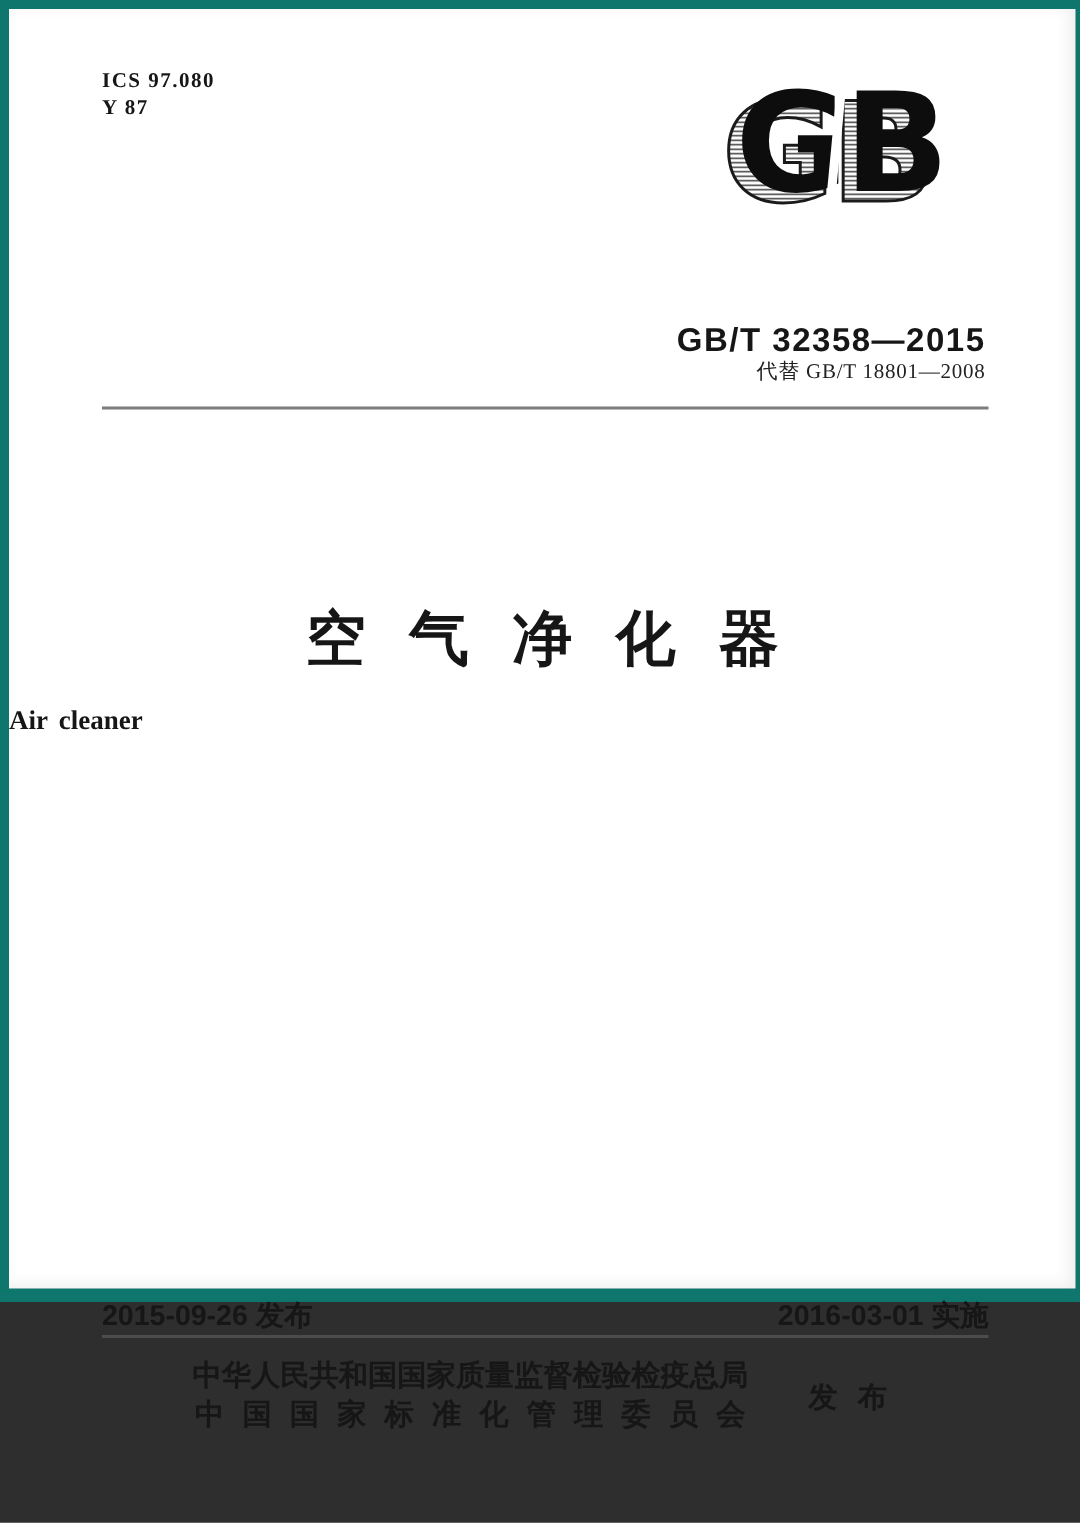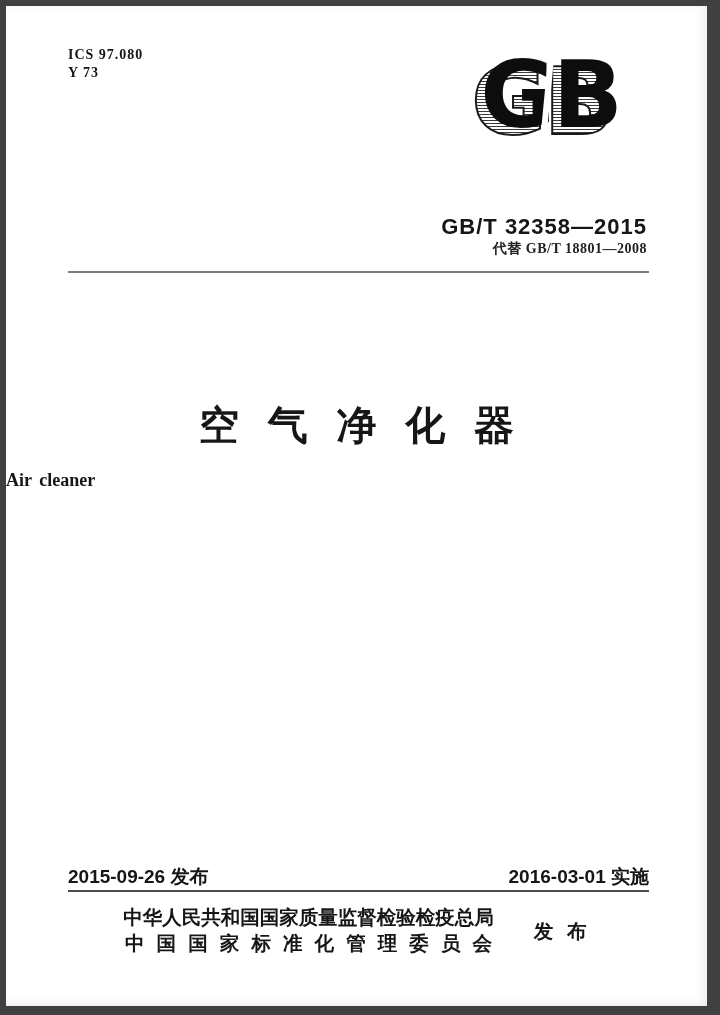--- a/index.html
+++ b/index.html
@@ -6,24 +6,24 @@
     margin: 0;
     padding: 0;
     background: #2e2e2e;
     width: 720px;
     height: 1015px;
     overflow: hidden;
     font-family: "Liberation Serif", serif;
   }
   .frame {
     width: 720px;
-    height: 1015px;
-    background: #404040;
+    height: 868px;
+    background: #0f766e;
     box-sizing: border-box;
-    padding: 6px 13px 9px 6px;
+    padding: 6px 3px 9px 6px;
   }
   .page {
     position: relative;
     width: 100%;
     height: 100%;
     background: #ffffff;
     box-shadow: inset -4px -2px 10px rgba(0,0,0,0.07);
     color: #161616;
   }
 
@@ -76,21 +76,20 @@
     font-size: 22px;
     letter-spacing: 1px;
     line-height: 26px;
   }
   .std-num .replaces {
     font-family: "Liberation Serif", serif;
     font-size: 14px;
     letter-spacing: 0.5px;
     line-height: 18px;
     color: #222;
-    font-weight: bold;
   }
 
   .rule {
     position: absolute;
     left: 62px;
     right: 58px;
     height: 2px;
   }
   .rule-top { top: 265px; background: #7d7d7d; }
   .rule-bottom { top: 884px; background: #4c4c4c; }
@@ -167,21 +166,21 @@
   }
 </style>
 </head>
 <body>
 
 <div class="frame">
   <div class="page">
 
     <div class="ics">
       <div>ICS 97.080</div>
-      <div>Y 73</div>
+      <div>Y 87</div>
     </div>
 
     <svg class="gb-logo" viewBox="0 0 190 90" xmlns="http://www.w3.org/2000/svg">
       <defs>
         <pattern id="hatch" width="4" height="3" patternUnits="userSpaceOnUse">
           <rect width="4" height="3" fill="#ffffff"></rect>
           <line x1="0" y1="1.5" x2="4" y2="1.5" stroke="#3a3a3a" stroke-width="1"></line>
         </pattern>
       </defs>
 

